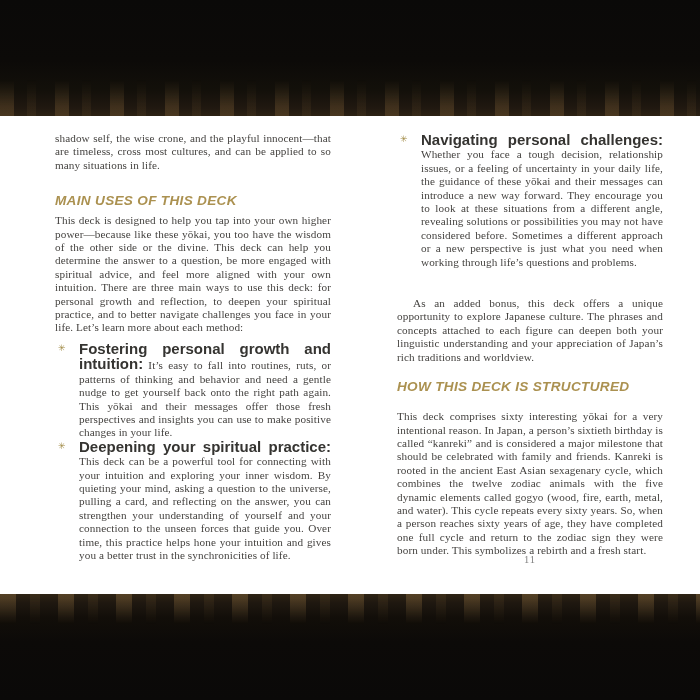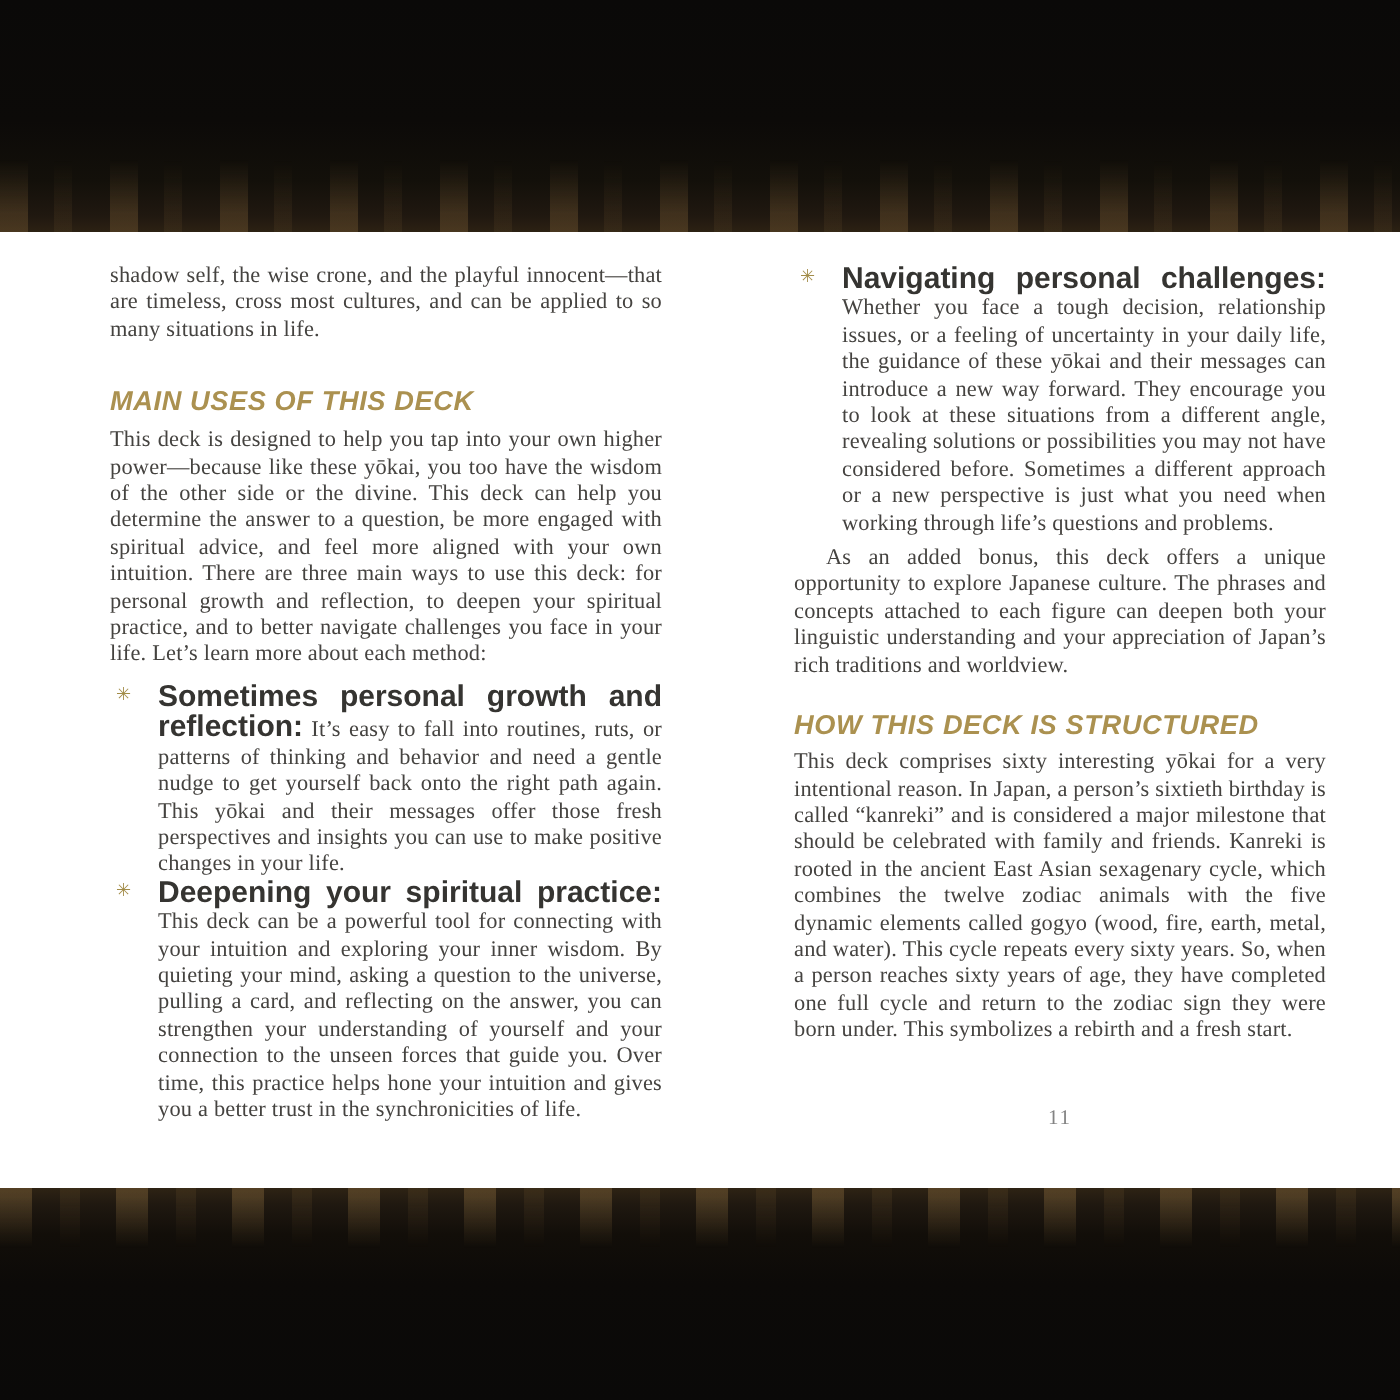--- a/index.html
+++ b/index.html
@@ -29,31 +29,31 @@
   .page-left{left:55px;width:276px;}
   .page-right{left:397px;width:266px;}
 
   .body{margin:0;font-size:11.2px;line-height:13.4px;color:#454340;
         text-align:justify;letter-spacing:0.1px;}
   .indent-first{text-indent:16px;}
 
   .heading{margin:0;font-family:"Liberation Sans", sans-serif;font-weight:bold;
            font-size:13.6px;line-height:15px;color:#ab9150;letter-spacing:0.3px;font-style:italic;}
   .page-left .heading{margin-top:21px;margin-bottom:6px;}
-  .page-right .heading{margin-top:15px;margin-bottom:5px;}
+  .page-right .heading{margin-top:15px;margin-bottom:16px;}
 
   .bullets{margin-top:7px;}
   .page-right .bullets{margin-top:1px;}
   .bullet{position:relative;padding-left:24px;}
   .bullet-icon{position:absolute;left:3px;top:1px;font-size:9px;line-height:10px;
                color:#a28c48;font-family:"DejaVu Sans", sans-serif;}
   .lead{font-family:"Liberation Sans", sans-serif;font-weight:bold;font-size:15px;
         color:#353431;letter-spacing:0;}
 
-  .para-spacer{margin-top:4px;}
+  .para-spacer{margin-top:28px;}
 
   .pagenum{position:absolute;left:0;right:0;top:422px;text-align:center;
            font-size:10.5px;color:#838383;letter-spacing:1px;}
 </style>
 </head>
 <body>
 
 <div class="canvas">
 
   <div class="bar bar-top"></div>
@@ -61,21 +61,21 @@
   <div class="page page-left">
     <p class="body">shadow self, the wise crone, and the playful innocent—that are timeless, cross most cultures, and can be applied to so many situations in life.</p>
 
     <h2 class="heading">MAIN USES OF THIS DECK</h2>
 
     <p class="body">This deck is designed to help you tap into your own higher power—because like these yōkai, you too have the wisdom of the other side or the divine. This deck can help you determine the answer to a question, be more engaged with spiritual advice, and feel more aligned with your own intuition. There are three main ways to use this deck: for personal growth and reflection, to deepen your spiritual practice, and to better navigate challenges you face in your life. Let’s learn more about each method:</p>
 
     <div class="bullets">
       <div class="bullet">
         <span class="bullet-icon">✳</span>
-        <p class="body"><strong class="lead">Sometimes personal growth and reflection:</strong> <span>It’s easy to fall into routines, ruts, or patterns of thinking and behavior and need a gentle nudge to get yourself back onto the right path again. This yōkai and their messages offer those fresh perspectives and insights you can use to make positive changes in your life.</span></p>
+        <p class="body"><strong class="lead">Fostering personal growth and intuition:</strong> <span>It’s easy to fall into routines, ruts, or patterns of thinking and behavior and need a gentle nudge to get yourself back onto the right path again. This yōkai and their messages offer those fresh perspectives and insights you can use to make positive changes in your life.</span></p>
       </div>
       <div class="bullet">
         <span class="bullet-icon">✳</span>
         <p class="body"><strong class="lead">Deepening your spiritual practice:</strong> <span>This deck can be a powerful tool for connecting with your intuition and exploring your inner wisdom. By quieting your mind, asking a question to the universe, pulling a card, and reflecting on the answer, you can strengthen your understanding of yourself and your connection to the unseen forces that guide you. Over time, this practice helps hone your intuition and gives you a better trust in the synchronicities of life.</span></p>
       </div>
     </div>
 
   </div>
 
   <div class="page page-right">

